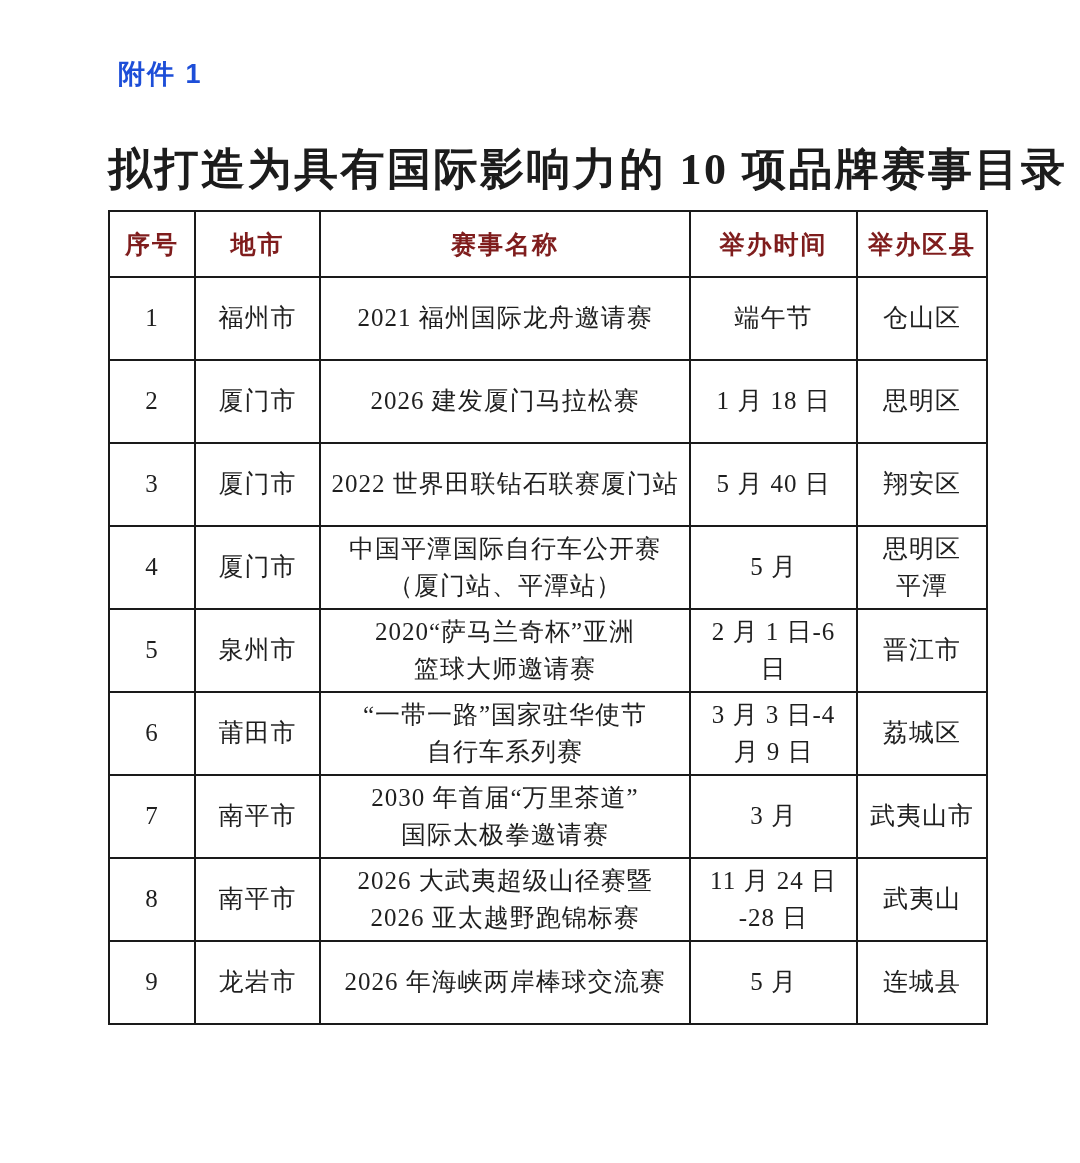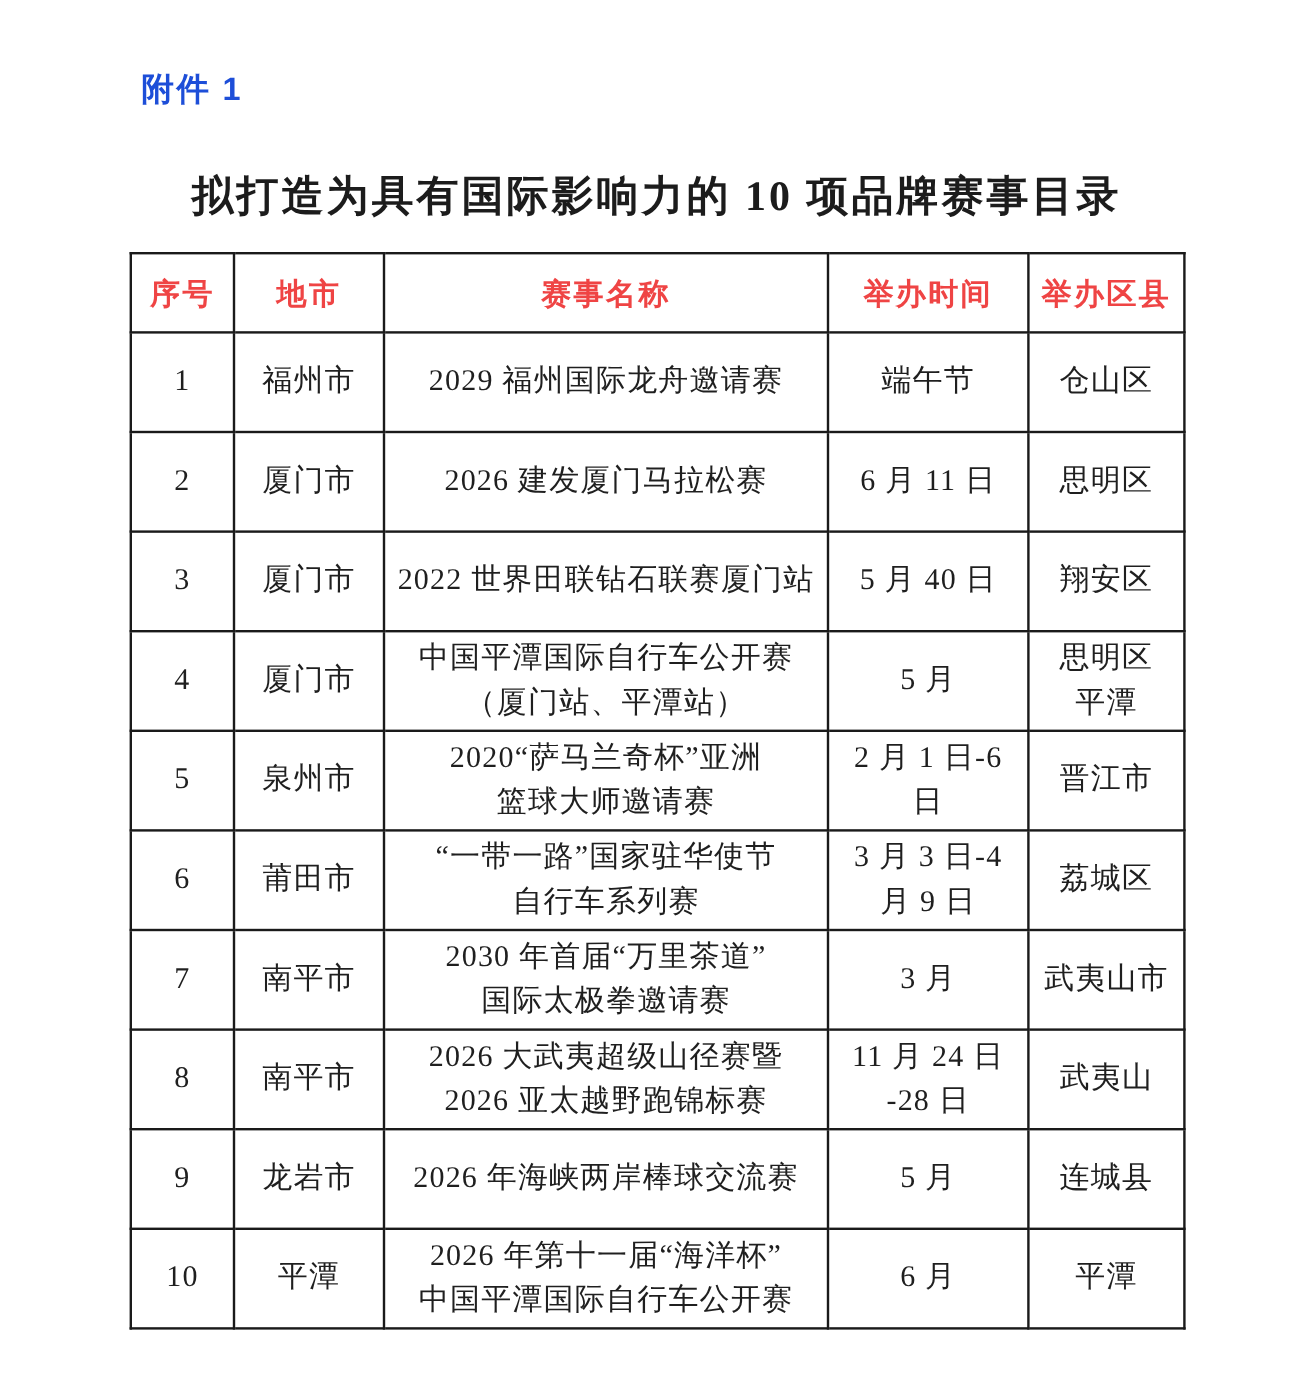--- a/index.html
+++ b/index.html
@@ -23,24 +23,24 @@
     font-weight: 700;
     font-size: 27px;
     letter-spacing: 2px;
     color: #1d4ed8;
   }
   .doc-title {
     position: absolute;
     left: 108px;
     width: 878px;
     top: 140px;
-    text-align: center;
+    text-align: left;
     font-family: "Liberation Serif", "DejaVu Serif", serif;
     font-weight: 700;
-    font-size: 35px;
+    font-size: 44px;
     letter-spacing: 2.5px;
     color: #1c1c1c;
     white-space: nowrap;
   }
   table.events {
     position: absolute;
     left: 108px;
     top: 210px;
     width: 878px;
     border-collapse: collapse;
@@ -61,21 +61,21 @@
     box-sizing: border-box;
   }
   table.events thead tr { height: 66px; }
   table.events tbody tr { height: 83px; }
 
   table.events th {
     font-family: "Liberation Sans", "DejaVu Sans", sans-serif;
     font-weight: 700;
     font-size: 25px;
     letter-spacing: 2px;
-    color: #ef4444;
+    color: #7f1d1d;
     border-radius: 19px;
   }
   table.events td {
     font-size: 25px;
     letter-spacing: 1px;
     line-height: 1.45;
     white-space: pre-line;
   }
   td.cell-city, td.cell-district {
     letter-spacing: 5px;
@@ -108,30 +108,30 @@
       <th>地市</th>
       <th>赛事名称</th>
       <th>举办时间</th>
       <th>举办区县</th>
     </tr>
   </thead>
   <tbody id="events-body">
   <tr>
     <td class="cell-no">1</td>
     <td class="cell-city">福州市</td>
-    <td class="cell-event">2029 福州国际龙舟邀请赛</td>
+    <td class="cell-event">2021 福州国际龙舟邀请赛</td>
     <td class="cell-time">端午节</td>
     <td class="cell-district">仓山区</td>
   </tr>
 
   <tr>
     <td class="cell-no">2</td>
     <td class="cell-city">厦门市</td>
     <td class="cell-event">2026 建发厦门马拉松赛</td>
-    <td class="cell-time">6 月 11 日</td>
+    <td class="cell-time">1 月 18 日</td>
     <td class="cell-district">思明区</td>
   </tr>
 
   <tr>
     <td class="cell-no">3</td>
     <td class="cell-city">厦门市</td>
     <td class="cell-event">2022 世界田联钻石联赛厦门站</td>
     <td class="cell-time">5 月 40 日</td>
     <td class="cell-district">翔安区</td>
   </tr>
@@ -186,22 +186,14 @@
   </tr>
 
   <tr>
     <td class="cell-no">9</td>
     <td class="cell-city">龙岩市</td>
     <td class="cell-event">2026 年海峡两岸棒球交流赛</td>
     <td class="cell-time">5 月</td>
     <td class="cell-district">连城县</td>
   </tr>
 
-  <tr>
-    <td class="cell-no">10</td>
-    <td class="cell-city">平潭</td>
-    <td class="cell-event">2026 年第十一届“海洋杯”
-中国平潭国际自行车公开赛</td>
-    <td class="cell-time">6 月</td>
-    <td class="cell-district">平潭</td>
-  </tr>
 </tbody>
 </table>
 
 </body></html>

